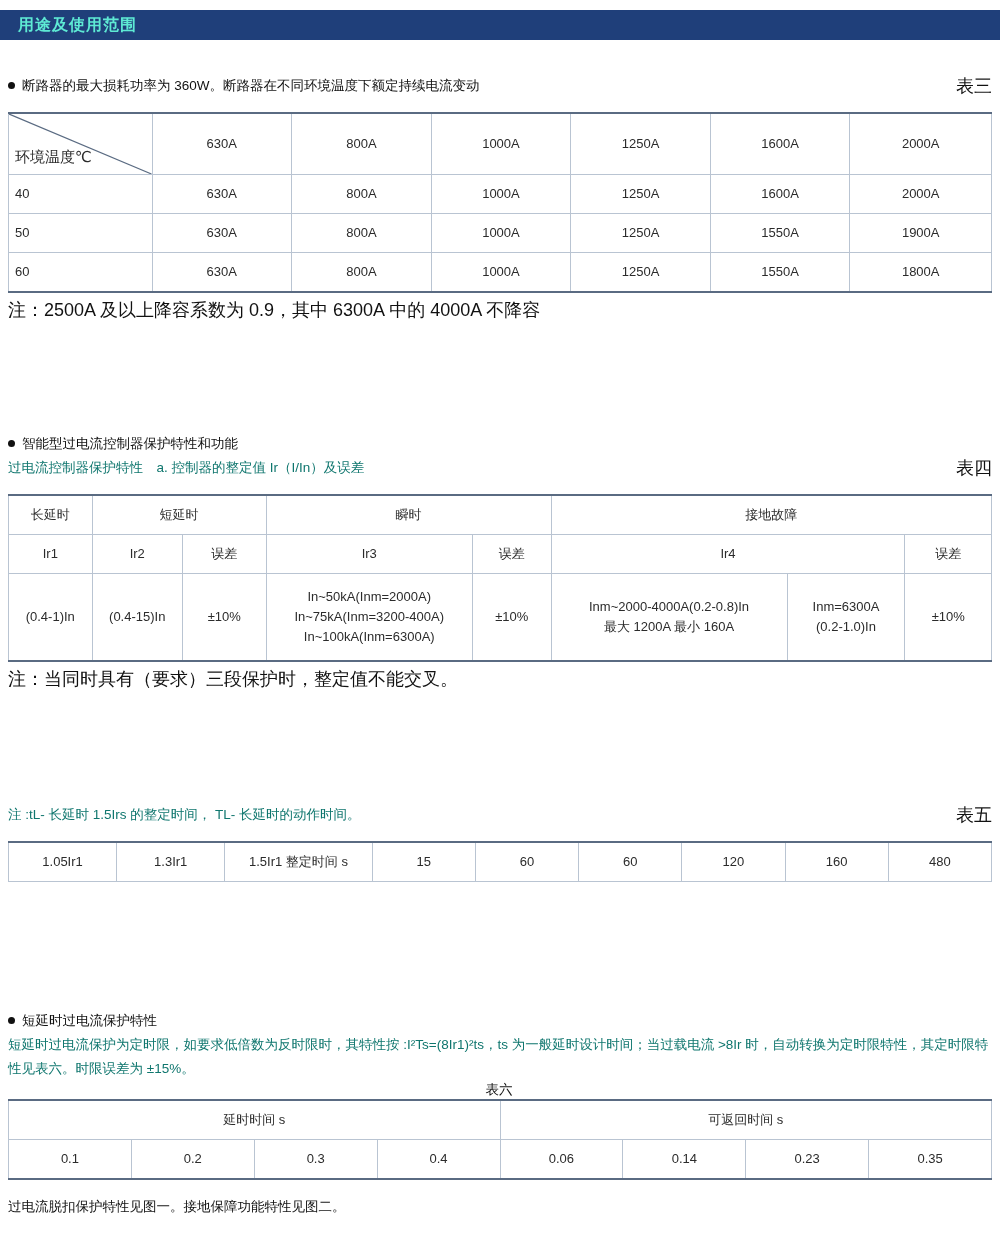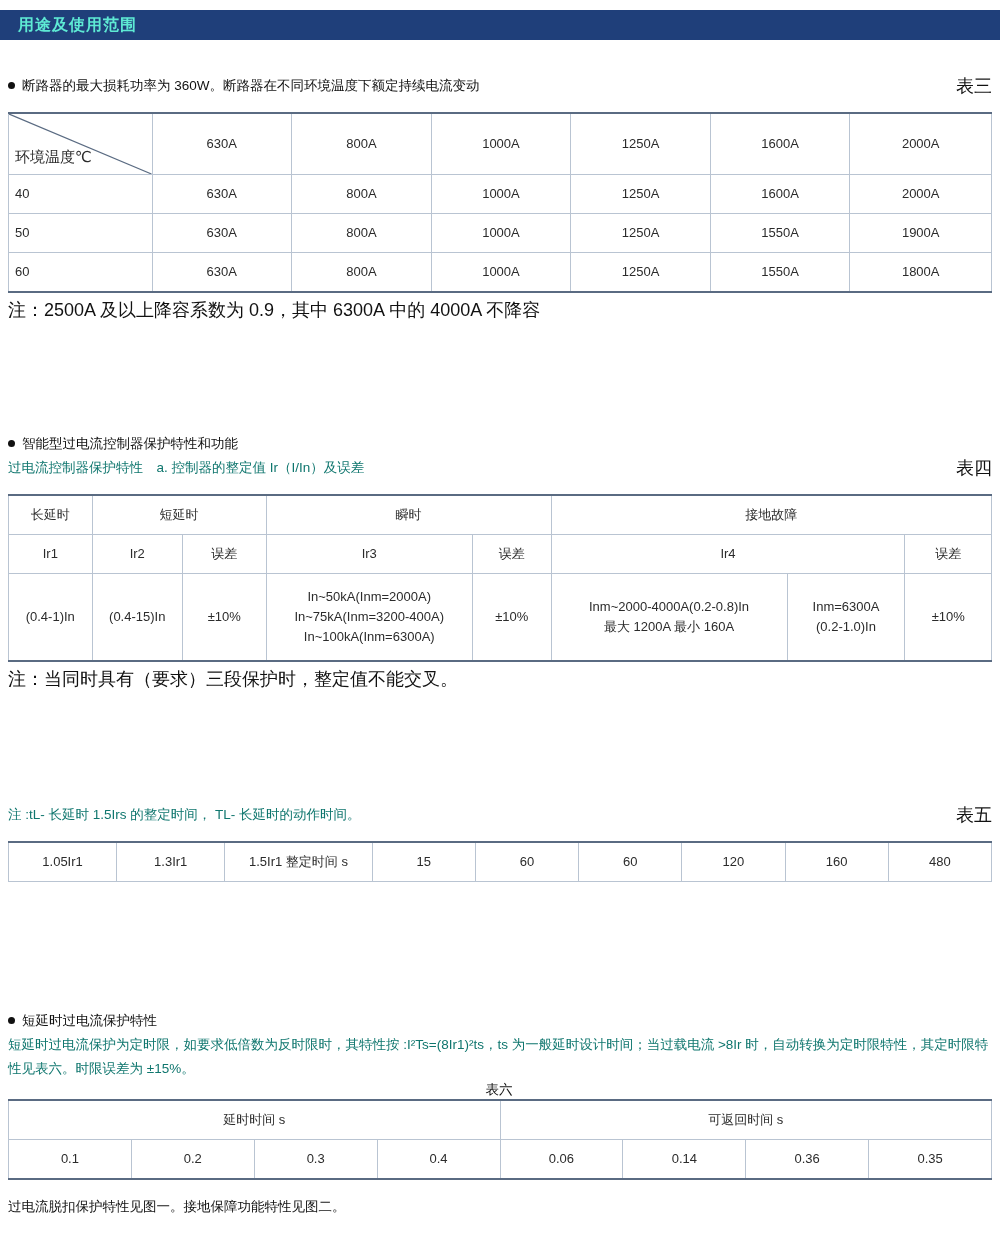--- a/index.html
+++ b/index.html
@@ -356,21 +356,21 @@
         <td colspan="4">延时时间 s</td>
         <td colspan="4">可返回时间 s</td>
       </tr>
       <tr class="last">
         <td>0.1</td>
         <td>0.2</td>
         <td>0.3</td>
         <td>0.4</td>
         <td>0.06</td>
         <td>0.14</td>
-        <td>0.36</td>
+        <td>0.23</td>
         <td>0.35</td>
       </tr>
     </tbody>
       </table>
 
     <div class="spacer-sm"></div>
 
     <div class="footer-line">
       <span class="dot"></span><span>过电流脱扣保护特性见图一。接地保障功能特性见图二。</span>
     </div>

